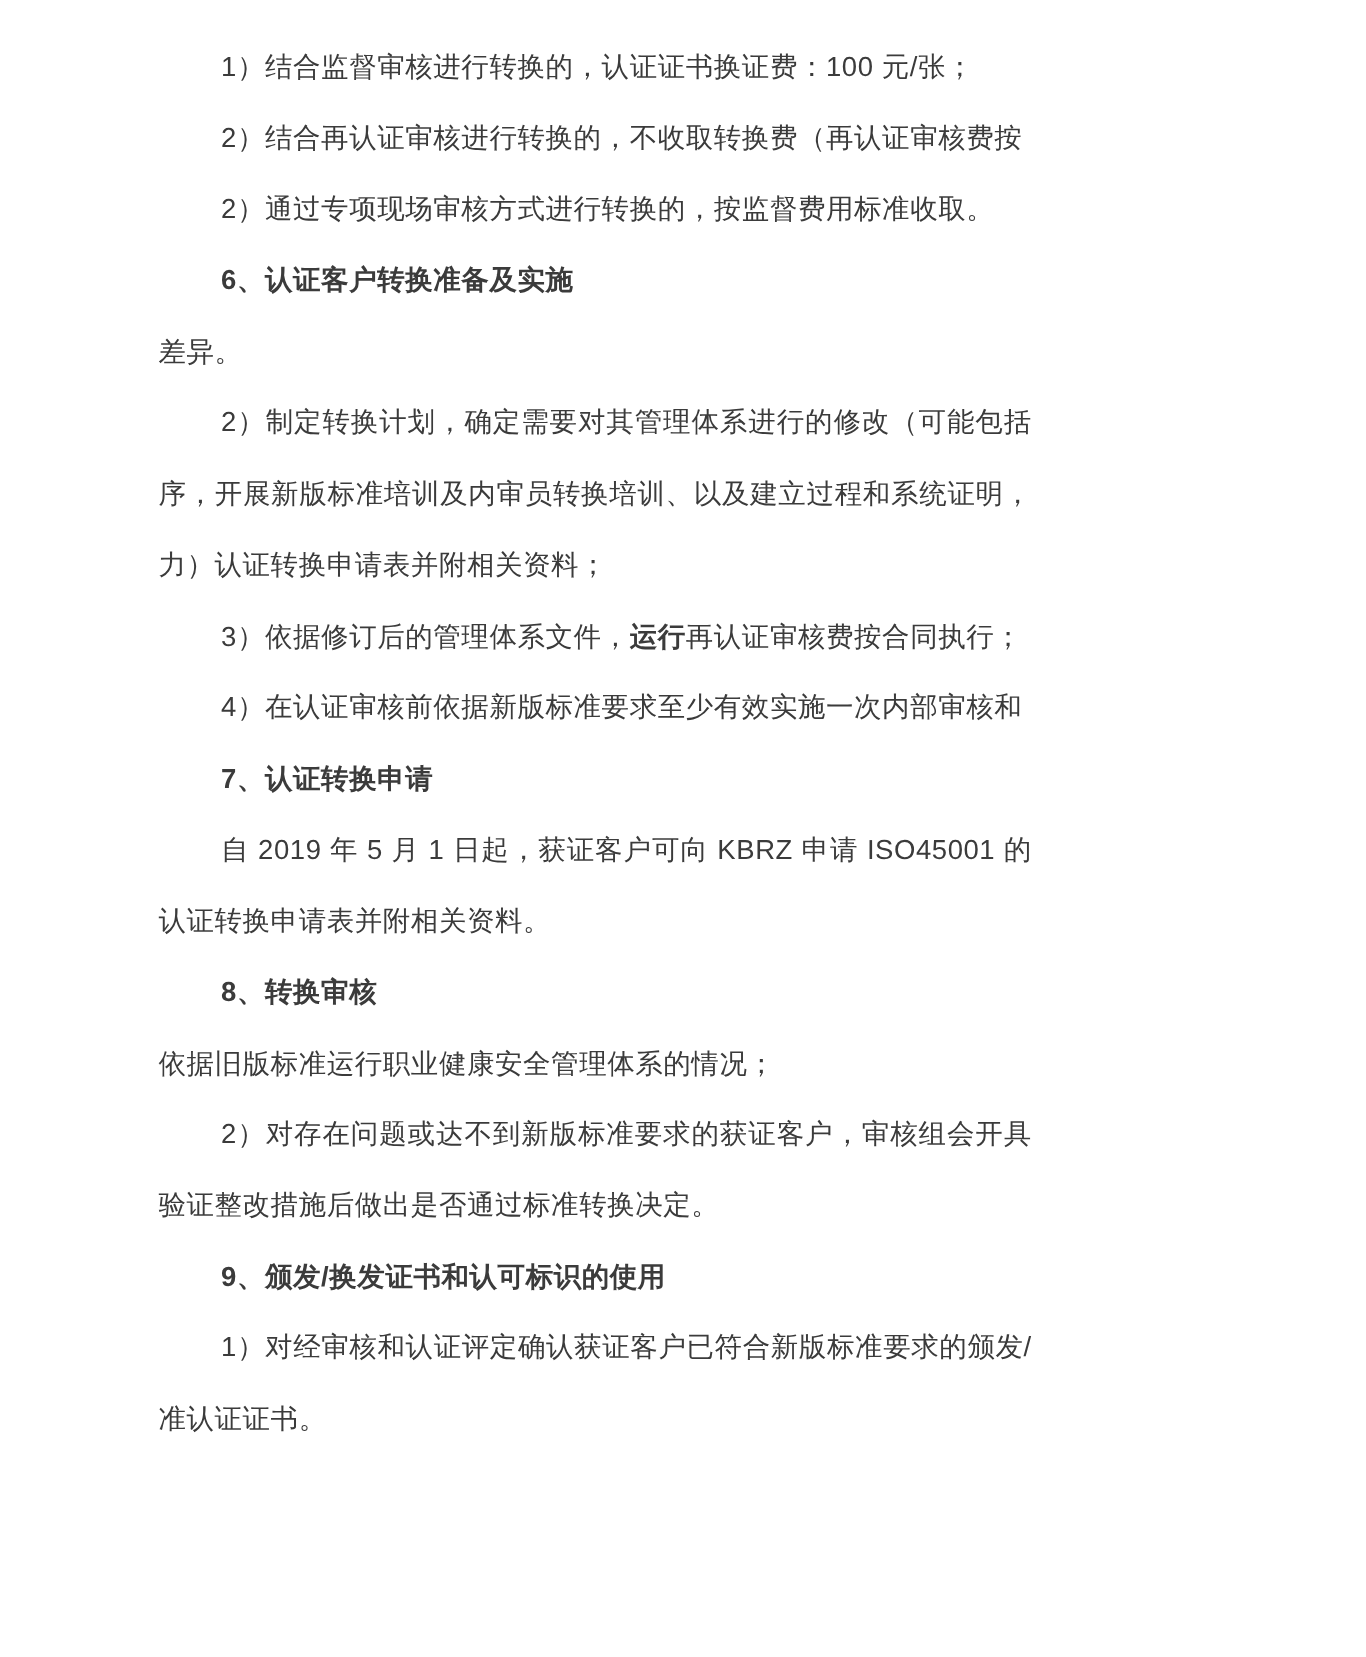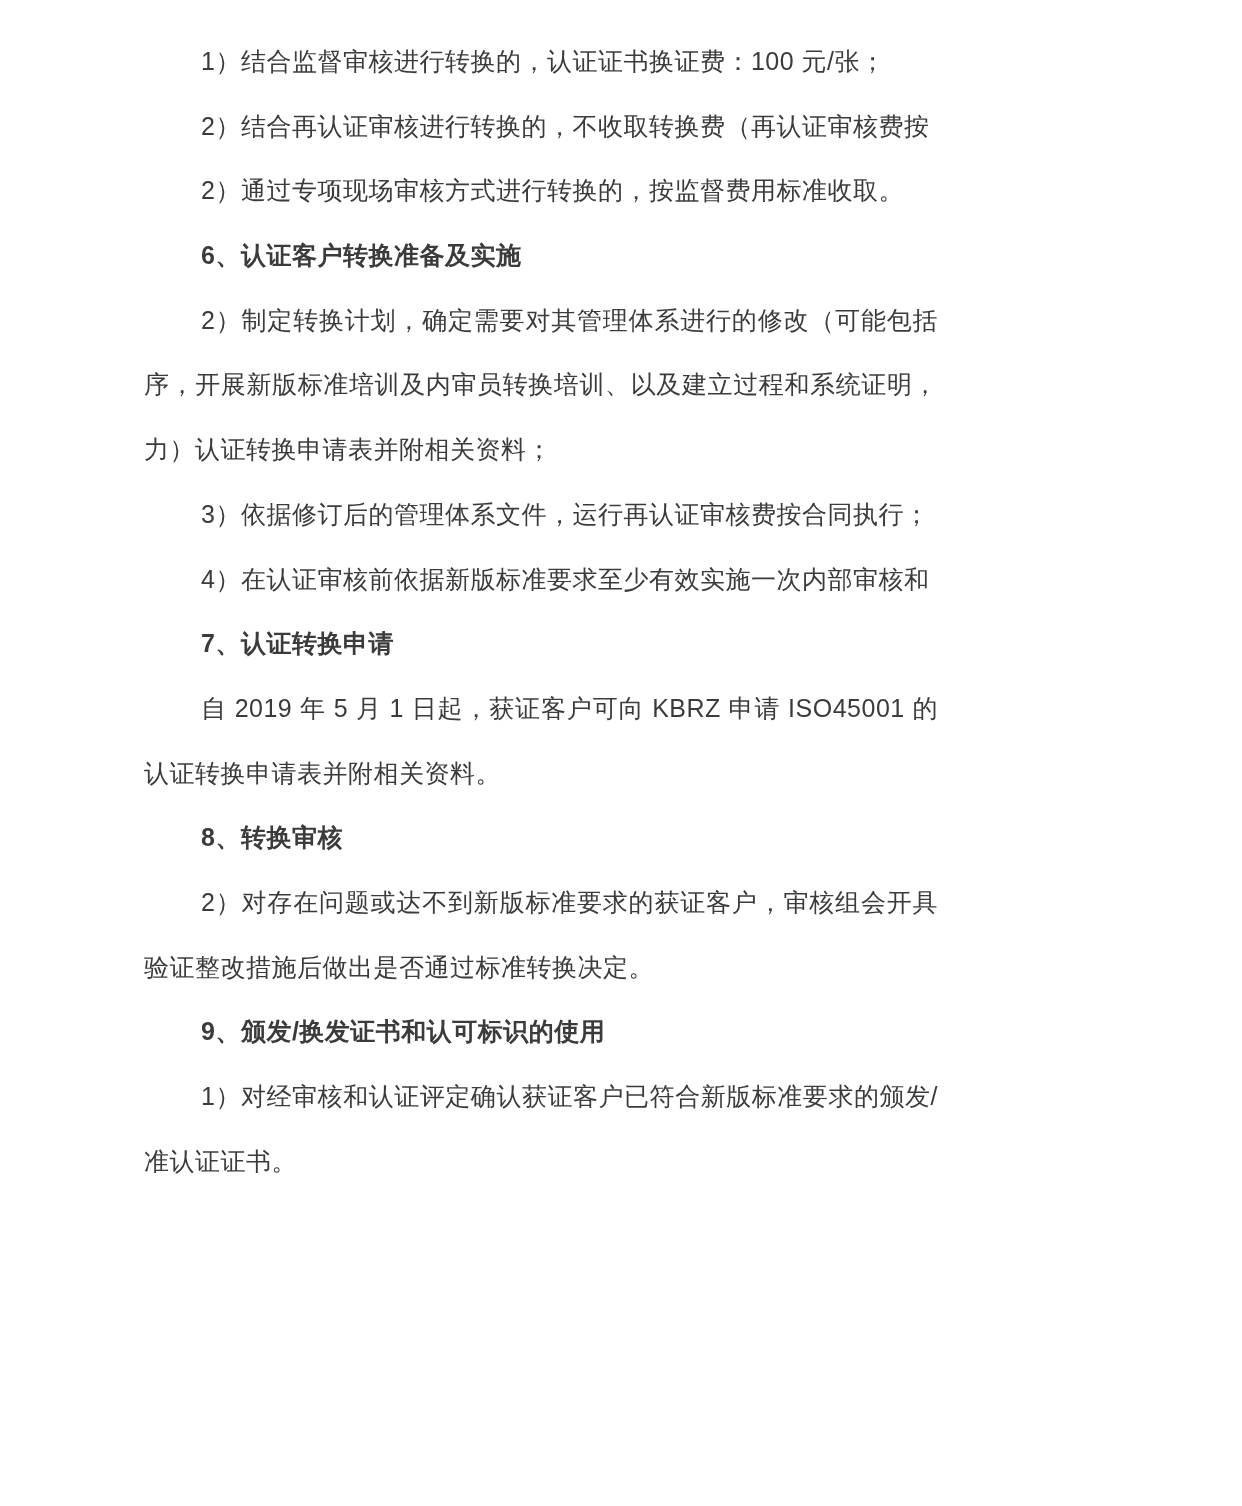--- a/index.html
+++ b/index.html
@@ -25,37 +25,39 @@
     overflow: hidden;
     text-align: left;
   }
   .ind { text-indent: 57px; }
   .h   { font-weight: bold; }
   .j   {
     text-align: justify;
     text-align-last: justify;
     text-justify: inter-character;
   }
-  .line b { font-weight: normal; }
+  .line b { font-weight: bold; }
 </style>
 </head>
 <body>
 
 <div class="doc">
   <div class="line ind">1）结合监督审核进行转换的，认证证书换证费：100 元/张；</div>
   <div class="line ind">2）结合再认证审核进行转换的，不收取转换费（再认证审核费按合同执行）；</div>
   <div class="line ind">2）通过专项现场审核方式进行转换的，按监督费用标准收取。</div>
   <div class="line ind h">6、认证客户转换准备及实施</div>
+  <div class="line">差异。</div>
   <div class="line ind j">2）制定转换计划，确定需要对其管理体系进行的修改（可能包括修改相关的程</div>
   <div class="line j">序，开展新版标准培训及内审员转换培训、以及建立过程和系统证明，其相关人员能</div>
   <div class="line">力）认证转换申请表并附相关资料；</div>
   <div class="line ind"><span>3）依据修订后的管理体系文件，</span><b>运行</b><span>再认证审核费按合同执行；</span></div>
   <div class="line ind">4）在认证审核前依据新版标准要求至少有效实施一次内部审核和管理评审。</div>
   <div class="line ind h">7、认证转换申请</div>
   <div class="line ind j">自 2019 年 5 月 1 日起，获证客户可向 KBRZ 申请 ISO45001 的认证转换。填写</div>
   <div class="line">认证转换申请表并附相关资料。</div>
   <div class="line ind h">8、转换审核</div>
+  <div class="line">依据旧版标准运行职业健康安全管理体系的情况；</div>
   <div class="line ind j">2）对存在问题或达不到新版标准要求的获证客户，审核组会开具不符合项，待</div>
   <div class="line">验证整改措施后做出是否通过标准转换决定。</div>
   <div class="line ind h">9、颁发/换发证书和认可标识的使用</div>
   <div class="line ind j">1）对经审核和认证评定确认获证客户已符合新版标准要求的颁发/换发新版标</div>
   <div class="line">准认证证书。</div>
 </div>
 
 </body></html>

